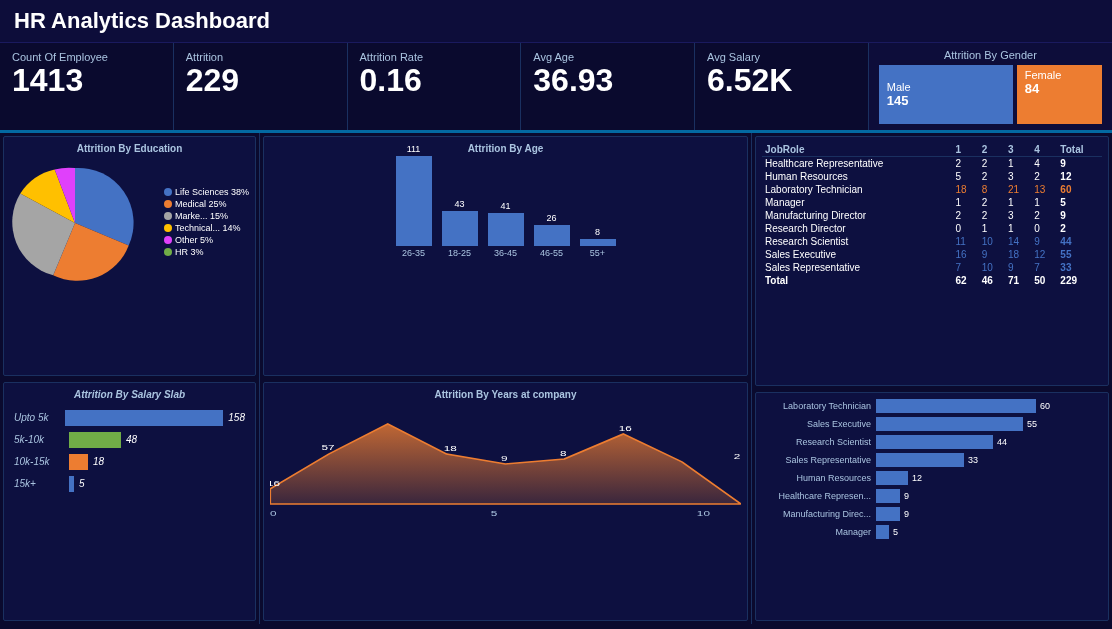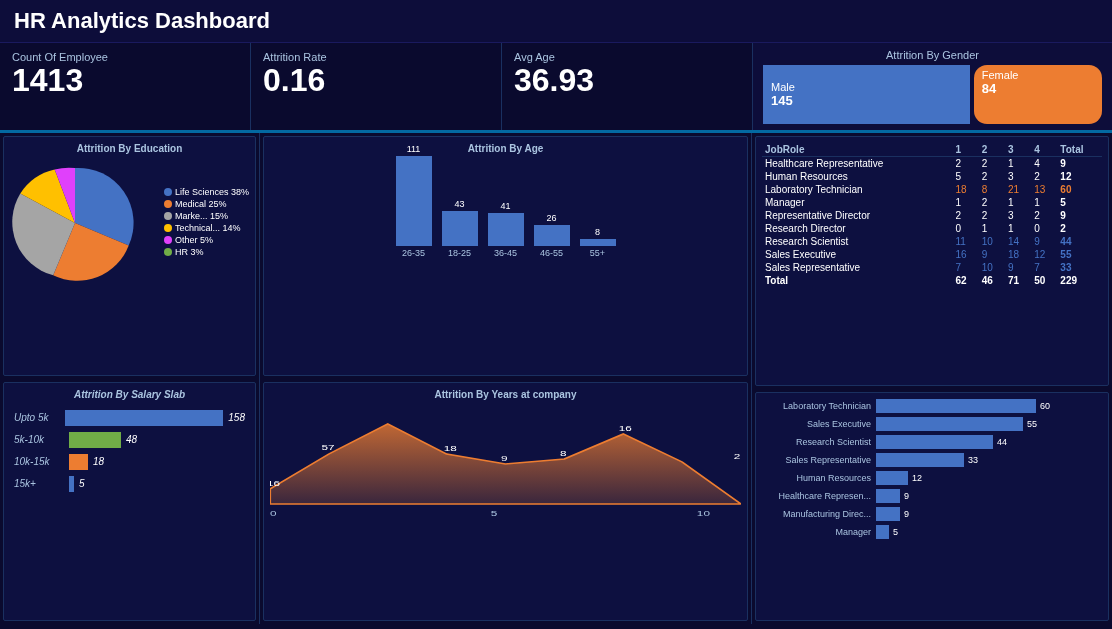--- a/index.html
+++ b/index.html
@@ -63,21 +63,20 @@
       background: #4472c4;
       padding: 16px 8px;
       flex: 1.7;
       font-size: 11px;
     }
     .gender-female {
       background: #ed7d31;
       padding: 4px 8px;
       flex: 1;
       font-size: 11px;
-      border-radius: 13px;
     }
     .gender-val {
       font-size: 13px;
       font-weight: bold;
     }
     .panel {
       background: #0d1040;
       border: 1px solid #1a3060;
       margin: 3px;
       padding: 6px;
@@ -215,26 +214,34 @@
 <div class="header">
   <h1>HR Analytics Dashboard</h1>
 </div>
 
 <div class="kpi-row">
   <div class="kpi-box">
     <div class="kpi-label">Count Of Employee</div>
     <div class="kpi-value">1413</div>
   </div>
   <div class="kpi-box">
+    <div class="kpi-label">Attrition</div>
+    <div class="kpi-value">229</div>
+  </div>
+  <div class="kpi-box">
     <div class="kpi-label">Attrition Rate</div>
     <div class="kpi-value">0.16</div>
   </div>
   <div class="kpi-box">
     <div class="kpi-label">Avg Age</div>
     <div class="kpi-value">36.93</div>
+  </div>
+  <div class="kpi-box">
+    <div class="kpi-label">Avg Salary</div>
+    <div class="kpi-value">6.52K</div>
   </div>
   <div class="gender-box">
     <div class="gender-title">Attrition By Gender</div>
     <div class="gender-row">
       <div class="gender-male">
         <div>Male</div>
         <div class="gender-val">145</div>
       </div>
       <div class="gender-female">
         <div>Female</div>
@@ -424,21 +431,21 @@
     </tr>
             <tr>
       <td>Manager</td>
       <td class="">1</td>
       <td class="">2</td>
       <td class="">1</td>
       <td class="">1</td>
       <td class=""><b>5</b></td>
     </tr>
             <tr>
-      <td>Representative Director</td>
+      <td>Manufacturing Director</td>
       <td class="">2</td>
       <td class="">2</td>
       <td class="">3</td>
       <td class="">2</td>
       <td class=""><b>9</b></td>
     </tr>
             <tr>
       <td>Research Director</td>
       <td class="">0</td>
       <td class="">1</td>

